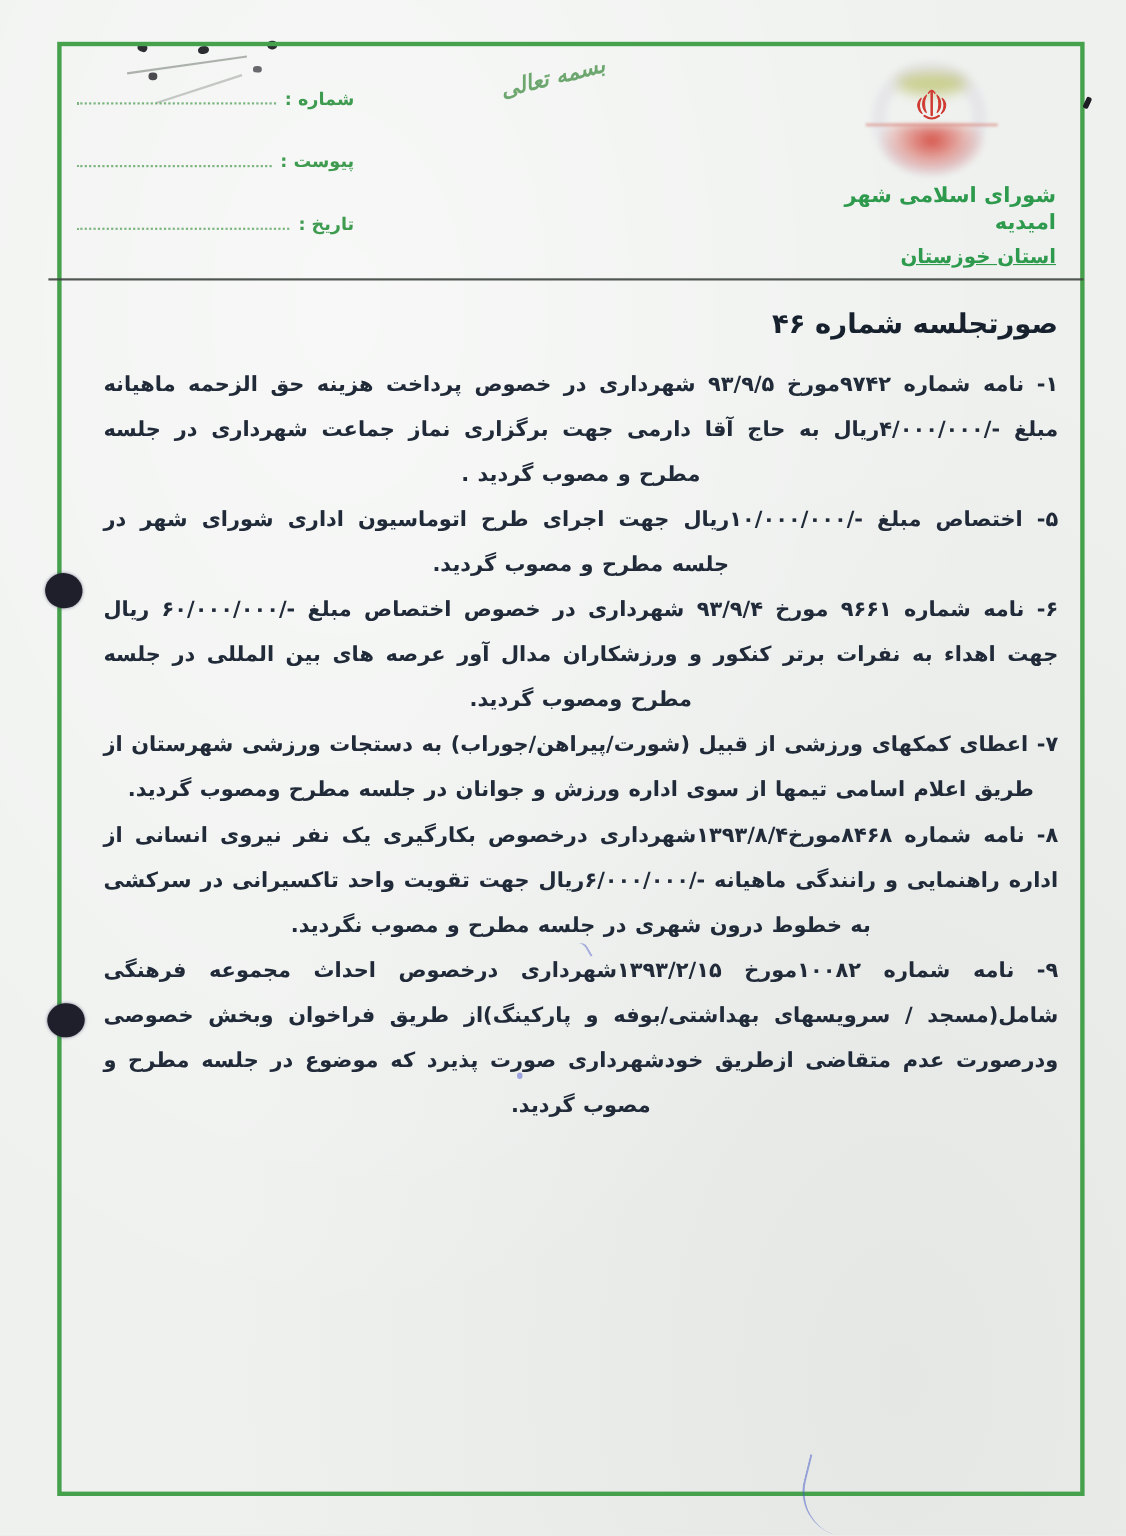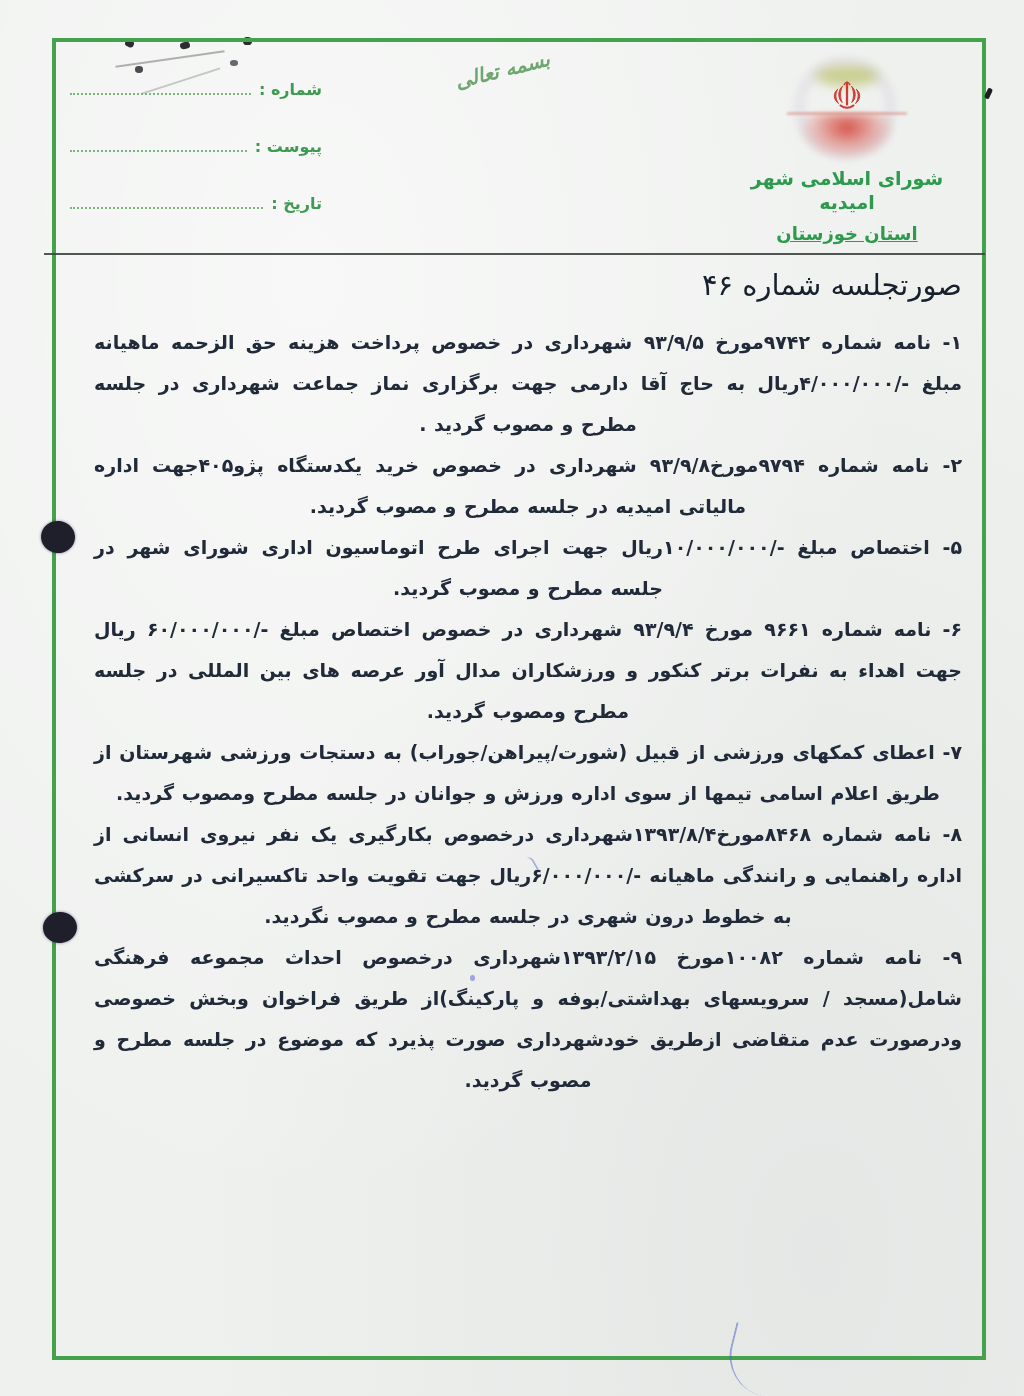--- a/index.html
+++ b/index.html
@@ -15,40 +15,40 @@
   .bismillah{position:absolute;left:398px;top:16px;color:#569a58;font-size:20px;
              font-style:italic;font-weight:bold;transform:rotate(-14deg);opacity:.85;
              letter-spacing:1px;}
   
   .fields{position:absolute;left:14px;top:2px;width:252px;}
   .field-row{display:flex;direction:rtl;align-items:flex-end;height:57px;
              color:#3f9b50;font-size:16px;font-weight:bold;text-align:right;}
   .field-label{white-space:nowrap;padding-bottom:2px;}
   .dotted-line{flex:1;border-bottom:2px dotted #6fae72;margin:0 8px 6px 0;height:0;opacity:.9;}
   
-  .org{position:absolute;right:22px;top:22px;width:226px;text-align:center;}
+  .org{position:absolute;right:22px;top:22px;width:226px;text-align:right;}
   .emblem{position:relative;width:120px;height:92px;margin:0 auto 10px;}
   .emblem-wreath{position:absolute;left:6px;top:-8px;width:104px;height:104px;border-radius:50%;
                  border:13px solid #b6a9c9;opacity:.15;filter:blur(3px);box-sizing:border-box;}
   .emblem-green{position:absolute;left:28px;top:2px;width:64px;height:20px;background:#a9b13d;
                 border-radius:50%;filter:blur(6px);opacity:.55;}
   .emblem-redline{position:absolute;left:0;top:48px;width:120px;height:3px;background:#d4766a;
                   opacity:.45;filter:blur(1px);}
   .emblem-redblob{position:absolute;left:12px;top:50px;width:96px;height:46px;
                   background:radial-gradient(ellipse at 50% 30%, #d4473c 0%, rgba(212,71,60,0) 72%);
                   filter:blur(3px);opacity:.9;}
   .emblem-glyph{position:absolute;left:41px;top:14px;width:38px;height:34px;}
   .org-line1{color:#2e9a4d;font-weight:bold;font-size:19px;line-height:24px;}
   .org-line2{color:#2e9a4d;font-weight:bold;font-size:18px;line-height:24px;margin-top:8px;text-decoration:underline;}
   
   .divider{position:absolute;left:44px;top:253px;width:941px;height:0;
            border-top:2px solid #3e4540;opacity:.9;}
   
   .doc{position:absolute;left:38px;right:20px;top:226px;direction:rtl;color:#202a38;}
-  .doc-title{font-size:29px;font-weight:normal;text-align:right;margin:0 0 20px;color:#17212e;}
+  .doc-title{font-size:25px;font-weight:bold;text-align:right;margin:12px 0 20px;color:#17212e;}
   .doc p{margin:0;font-size:19px;font-weight:bold;line-height:41px;
          text-align:justify;text-align-last:center;word-spacing:1px;}
   
   .hole{position:absolute;background:#1f1f2b;border-radius:50%;
         box-shadow:0 0 3px rgba(40,40,80,.6);}
   .hole1{left:41px;top:521px;width:34px;height:32px;transform:rotate(6deg);}
   .hole2{left:43px;top:912px;width:34px;height:31px;transform:rotate(-4deg);}
   .s-line{position:absolute;height:2px;background:#9aa09a;}
   .s-line1{left:115px;top:58px;width:110px;transform:rotate(-8deg);opacity:.8;}
   .s-line2{left:140px;top:80px;width:82px;transform:rotate(-18deg);opacity:.55;}
@@ -121,21 +121,20 @@
           </g>
         </svg>
       </div>
       <div class="org-line1">شورای اسلامی شهر امیدیه</div>
       <div class="org-line2">استان خوزستان</div>
     </div>
 
     <div class="doc">
       <div class="doc-title">صورتجلسه شماره ۴۶</div>
       <p>۱- نامه شماره ۹۷۴۲مورخ ۹۳/۹/۵ شهرداری در خصوص پرداخت هزینه حق الزحمه ماهیانه مبلغ -/۴/۰۰۰/۰۰۰ریال به حاج آقا دارمی جهت برگزاری نماز جماعت شهرداری در جلسه مطرح و مصوب گردید .</p>
-      <p>۲- نامه شماره ۹۷۹۴مورخ۹۳/۹/۸ شهرداری در خصوص خرید یکدستگاه پژو۴۰۵جهت اداره مالیاتی امیدیه در جلسه مطرح و مصوب گردید.</p>
       <p>۵- اختصاص مبلغ -/۱۰/۰۰۰/۰۰۰ریال جهت اجرای طرح اتوماسیون اداری شورای شهر در جلسه مطرح و مصوب گردید.</p>
       <p>۶- نامه شماره ۹۶۶۱ مورخ ۹۳/۹/۴ شهرداری در خصوص اختصاص مبلغ -/۶۰/۰۰۰/۰۰۰ ریال جهت اهداء به نفرات برتر کنکور و ورزشکاران مدال آور عرصه های بین المللی در جلسه مطرح ومصوب گردید.</p>
       <p>۷- اعطای کمکهای ورزشی از قبیل (شورت/پیراهن/جوراب) به دستجات ورزشی شهرستان از طریق اعلام اسامی تیمها از سوی اداره ورزش و جوانان در جلسه مطرح ومصوب گردید.</p>
       <p>۸- نامه شماره ۸۴۶۸مورخ۱۳۹۳/۸/۴شهرداری درخصوص بکارگیری یک نفر نیروی انسانی از اداره راهنمایی و رانندگی ماهیانه -/۶/۰۰۰/۰۰۰ریال جهت تقویت واحد تاکسیرانی در سرکشی به خطوط درون شهری در جلسه مطرح و مصوب نگردید.</p>
       <p>۹- نامه شماره ۱۰۰۸۲مورخ ۱۳۹۳/۲/۱۵شهرداری درخصوص احداث مجموعه فرهنگی شامل(مسجد / سرویسهای بهداشتی/بوفه و پارکینگ)از طریق فراخوان وبخش خصوصی ودرصورت عدم متقاضی ازطریق خودشهرداری صورت پذیرد که موضوع در جلسه مطرح و مصوب گردید.</p>
     </div>
   </div>
 
   <div class="divider"></div>
 

